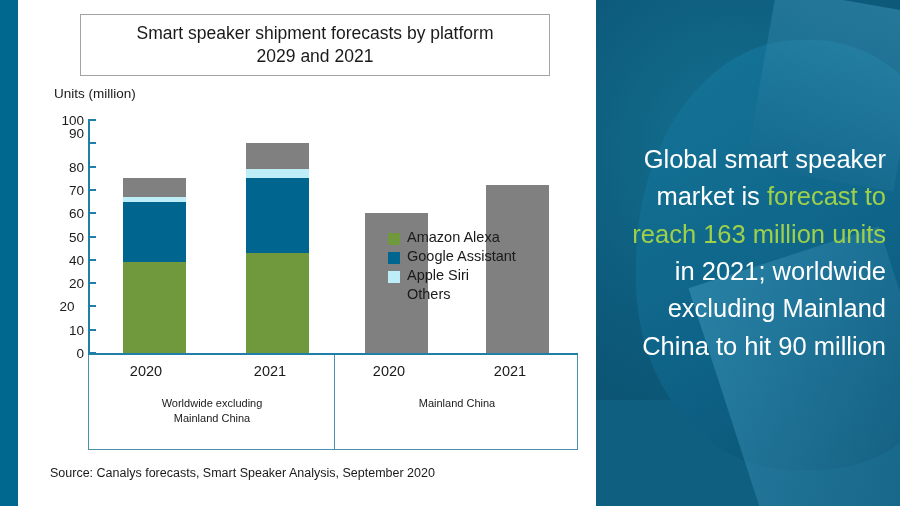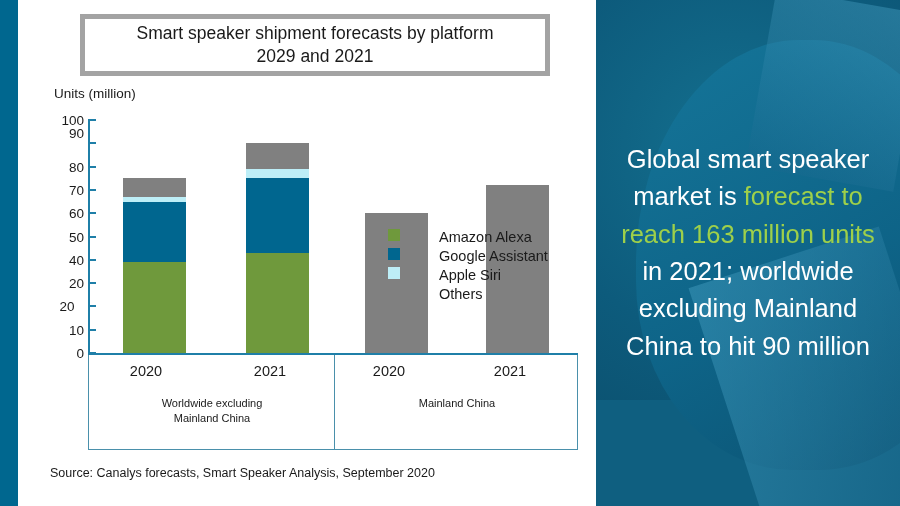--- a/index.html
+++ b/index.html
@@ -16,21 +16,21 @@
     background:#00678f;
   }
   
   #chart-panel{
     position:absolute;left:18px;top:0;width:578px;height:506px;
     background:#ffffff;
   }
   
   #title-box{
     position:absolute;left:62px;top:14px;width:470px;height:62px;
-    border:5px solid #a3a3a3;
+    border:1px solid #a3a3a3;
     box-sizing:border-box;
     display:flex;align-items:center;justify-content:center;
     text-align:center;
   }
   #title-text{
     font-size:17.5px;color:#1a1a1a;line-height:1.32;
     padding:0 8px;
   }
   
   #units-label{
@@ -60,21 +60,21 @@
   }
   
   .bar{position:absolute;bottom:0;}
   .seg{position:absolute;left:0;width:100%;}
   #bars{position:absolute;left:0;top:0;width:560px;height:243px;}
   
   #legend{
     position:absolute;left:352px;top:119px;
   }
   .legend-row{
-    display:flex;align-items:flex-start;margin-bottom:3px;gap:32px;
+    display:flex;align-items:flex-end;margin-bottom:3px;
   }
   .legend-swatch{
     width:12px;height:12px;margin-right:7px;flex:none;
   }
   .legend-text{font-size:14.5px;color:#1a1a1a;}
   
   #cat-box{
     position:absolute;left:70px;top:355px;width:490px;height:95px;
     border:1px solid #4a90ab;border-top:none;
     box-sizing:border-box;
@@ -118,21 +118,21 @@
     transform:rotate(-18deg);
   }
   #rp-bg4{
     position:absolute;right:-10px;top:0px;width:150px;height:180px;
     background:linear-gradient(200deg, rgba(70,160,195,.45), rgba(25,95,135,.2));
     transform:rotate(10deg);
   }
   #rp-text{
     position:absolute;left:0;top:0;width:304px;height:506px;
     display:flex;align-items:center;justify-content:center;
-    text-align:center;
+    text-align:right;
     padding:0 14px;box-sizing:border-box;
   }
   #rp-para{
     font-size:25.5px;line-height:1.47;color:#ffffff;
   }
   .hl{color:#9ed04a;}
 </style>
 </head>
 <body>
 

